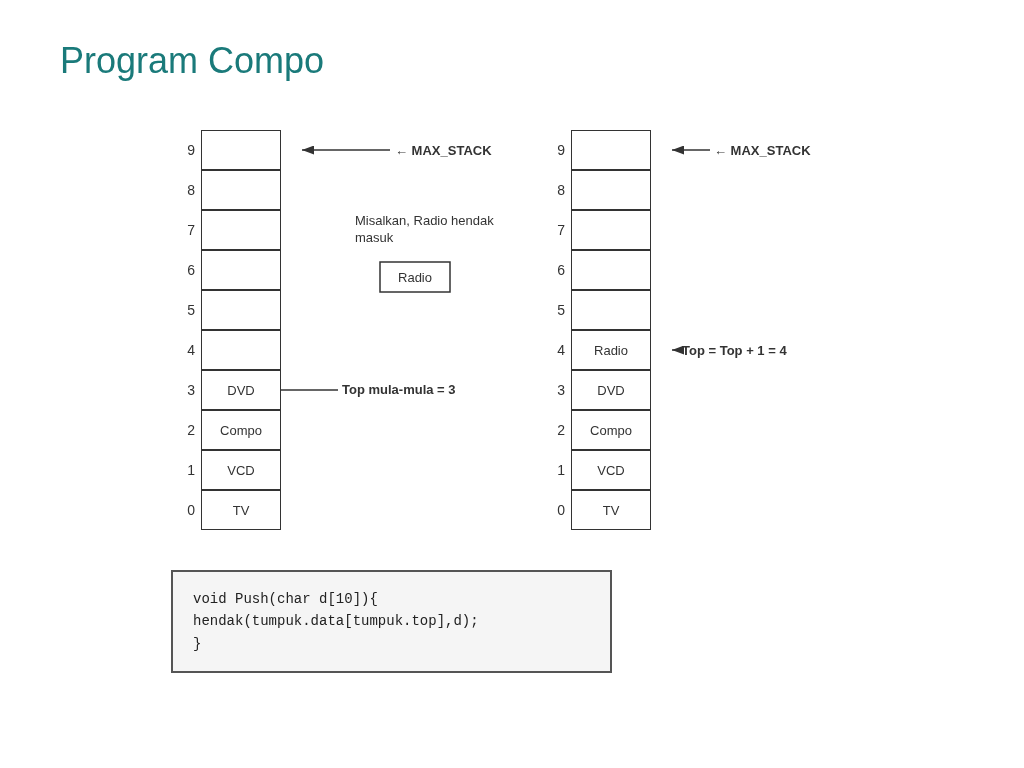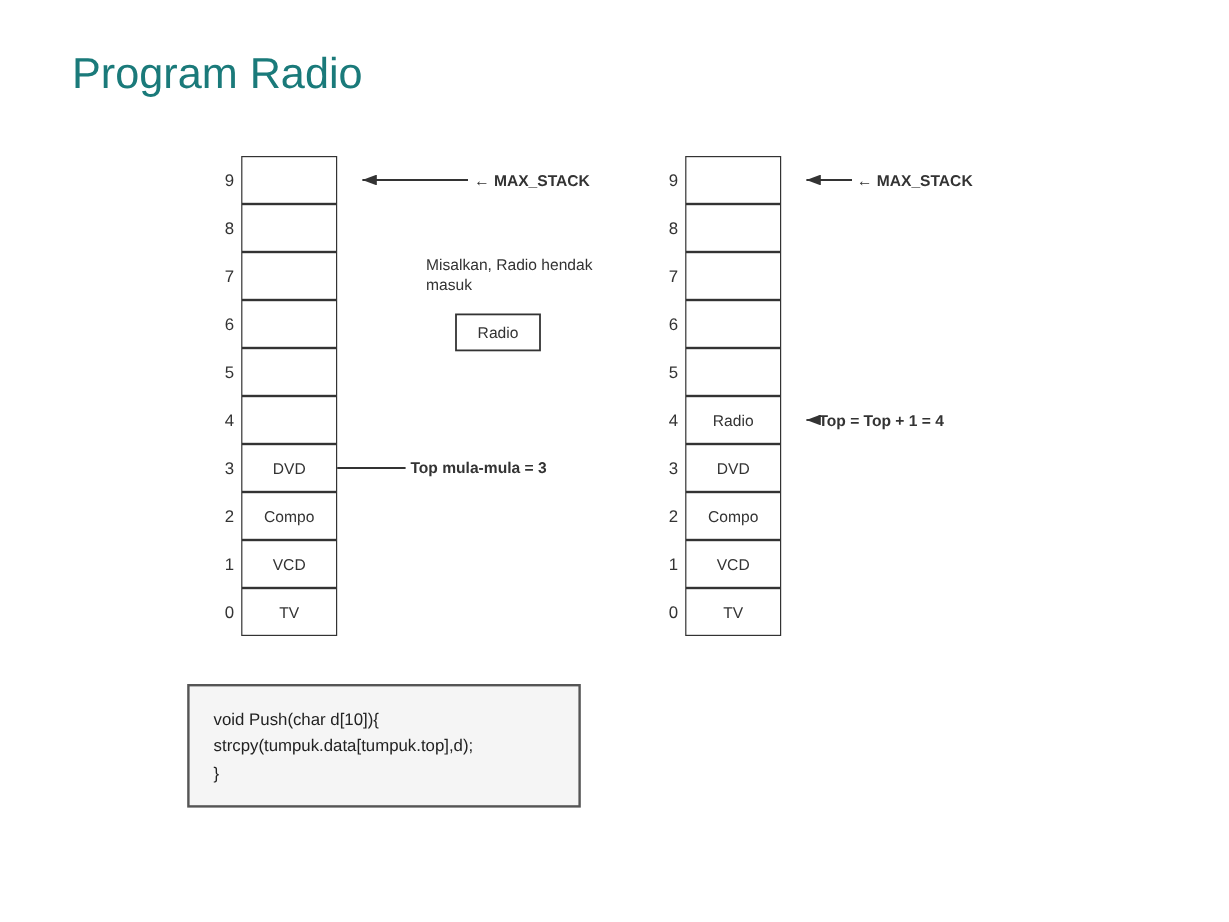--- a/index.html
+++ b/index.html
@@ -44,45 +44,45 @@
     }
 
     .stack-cell.empty {
       background: #fff;
     }
 
     
     .code-box {
       position: absolute;
       top: 570px;
-      left: 156px;
-      width: 328px;
+      left: 171px;
+      width: 441px;
       border: 2px solid #555;
       background: #f5f5f5;
       padding: 16px 20px;
-      font-family: Liberation Sans, sans-serif;
+      font-family: Liberation Mono, monospace;
       font-size: 14px;
       line-height: 1.6;
       color: #222;
     }
 
     
     .svg-overlay {
       position: absolute;
       top: 0;
       left: 0;
       width: 1024px;
       height: 768px;
       pointer-events: none;
     }
   </style>
 </head>
 <body>
 
-<h1 class="page-title">Program Radio</h1>
+<h1 class="page-title">Program Compo</h1>
 
 <svg class="svg-overlay">
 
   <line x1="390" y1="150" x2="302" y2="150" stroke="#333" stroke-width="1.5" marker-end="url(#arrowhead)"></line>
   <text x="395" y="155" font-size="13" font-weight="bold" fill="#333">← MAX_STACK</text>
 
   <text x="355" y="225" font-size="13" fill="#333">Misalkan, Radio hendak</text>
   <text x="355" y="242" font-size="13" fill="#333">masuk</text>
 
   <rect x="380" y="262" width="70" height="30" fill="white" stroke="#333" stroke-width="1.5"></rect>
@@ -166,15 +166,15 @@
     <div class="stack-cell empty"></div>
     <div class="stack-cell empty"></div>
     <div class="stack-cell empty"></div>
     <div class="stack-cell empty"></div>
     <div class="stack-cell empty"></div>
   </div>
 </div>
 
 <div class="code-box">
   <div>void Push(char d[10]){</div>
-  <div>  strcpy(tumpuk.data[tumpuk.top],d);</div>
+  <div>  hendak(tumpuk.data[tumpuk.top],d);</div>
   <div>}</div>
 </div>
 
 </body></html>

